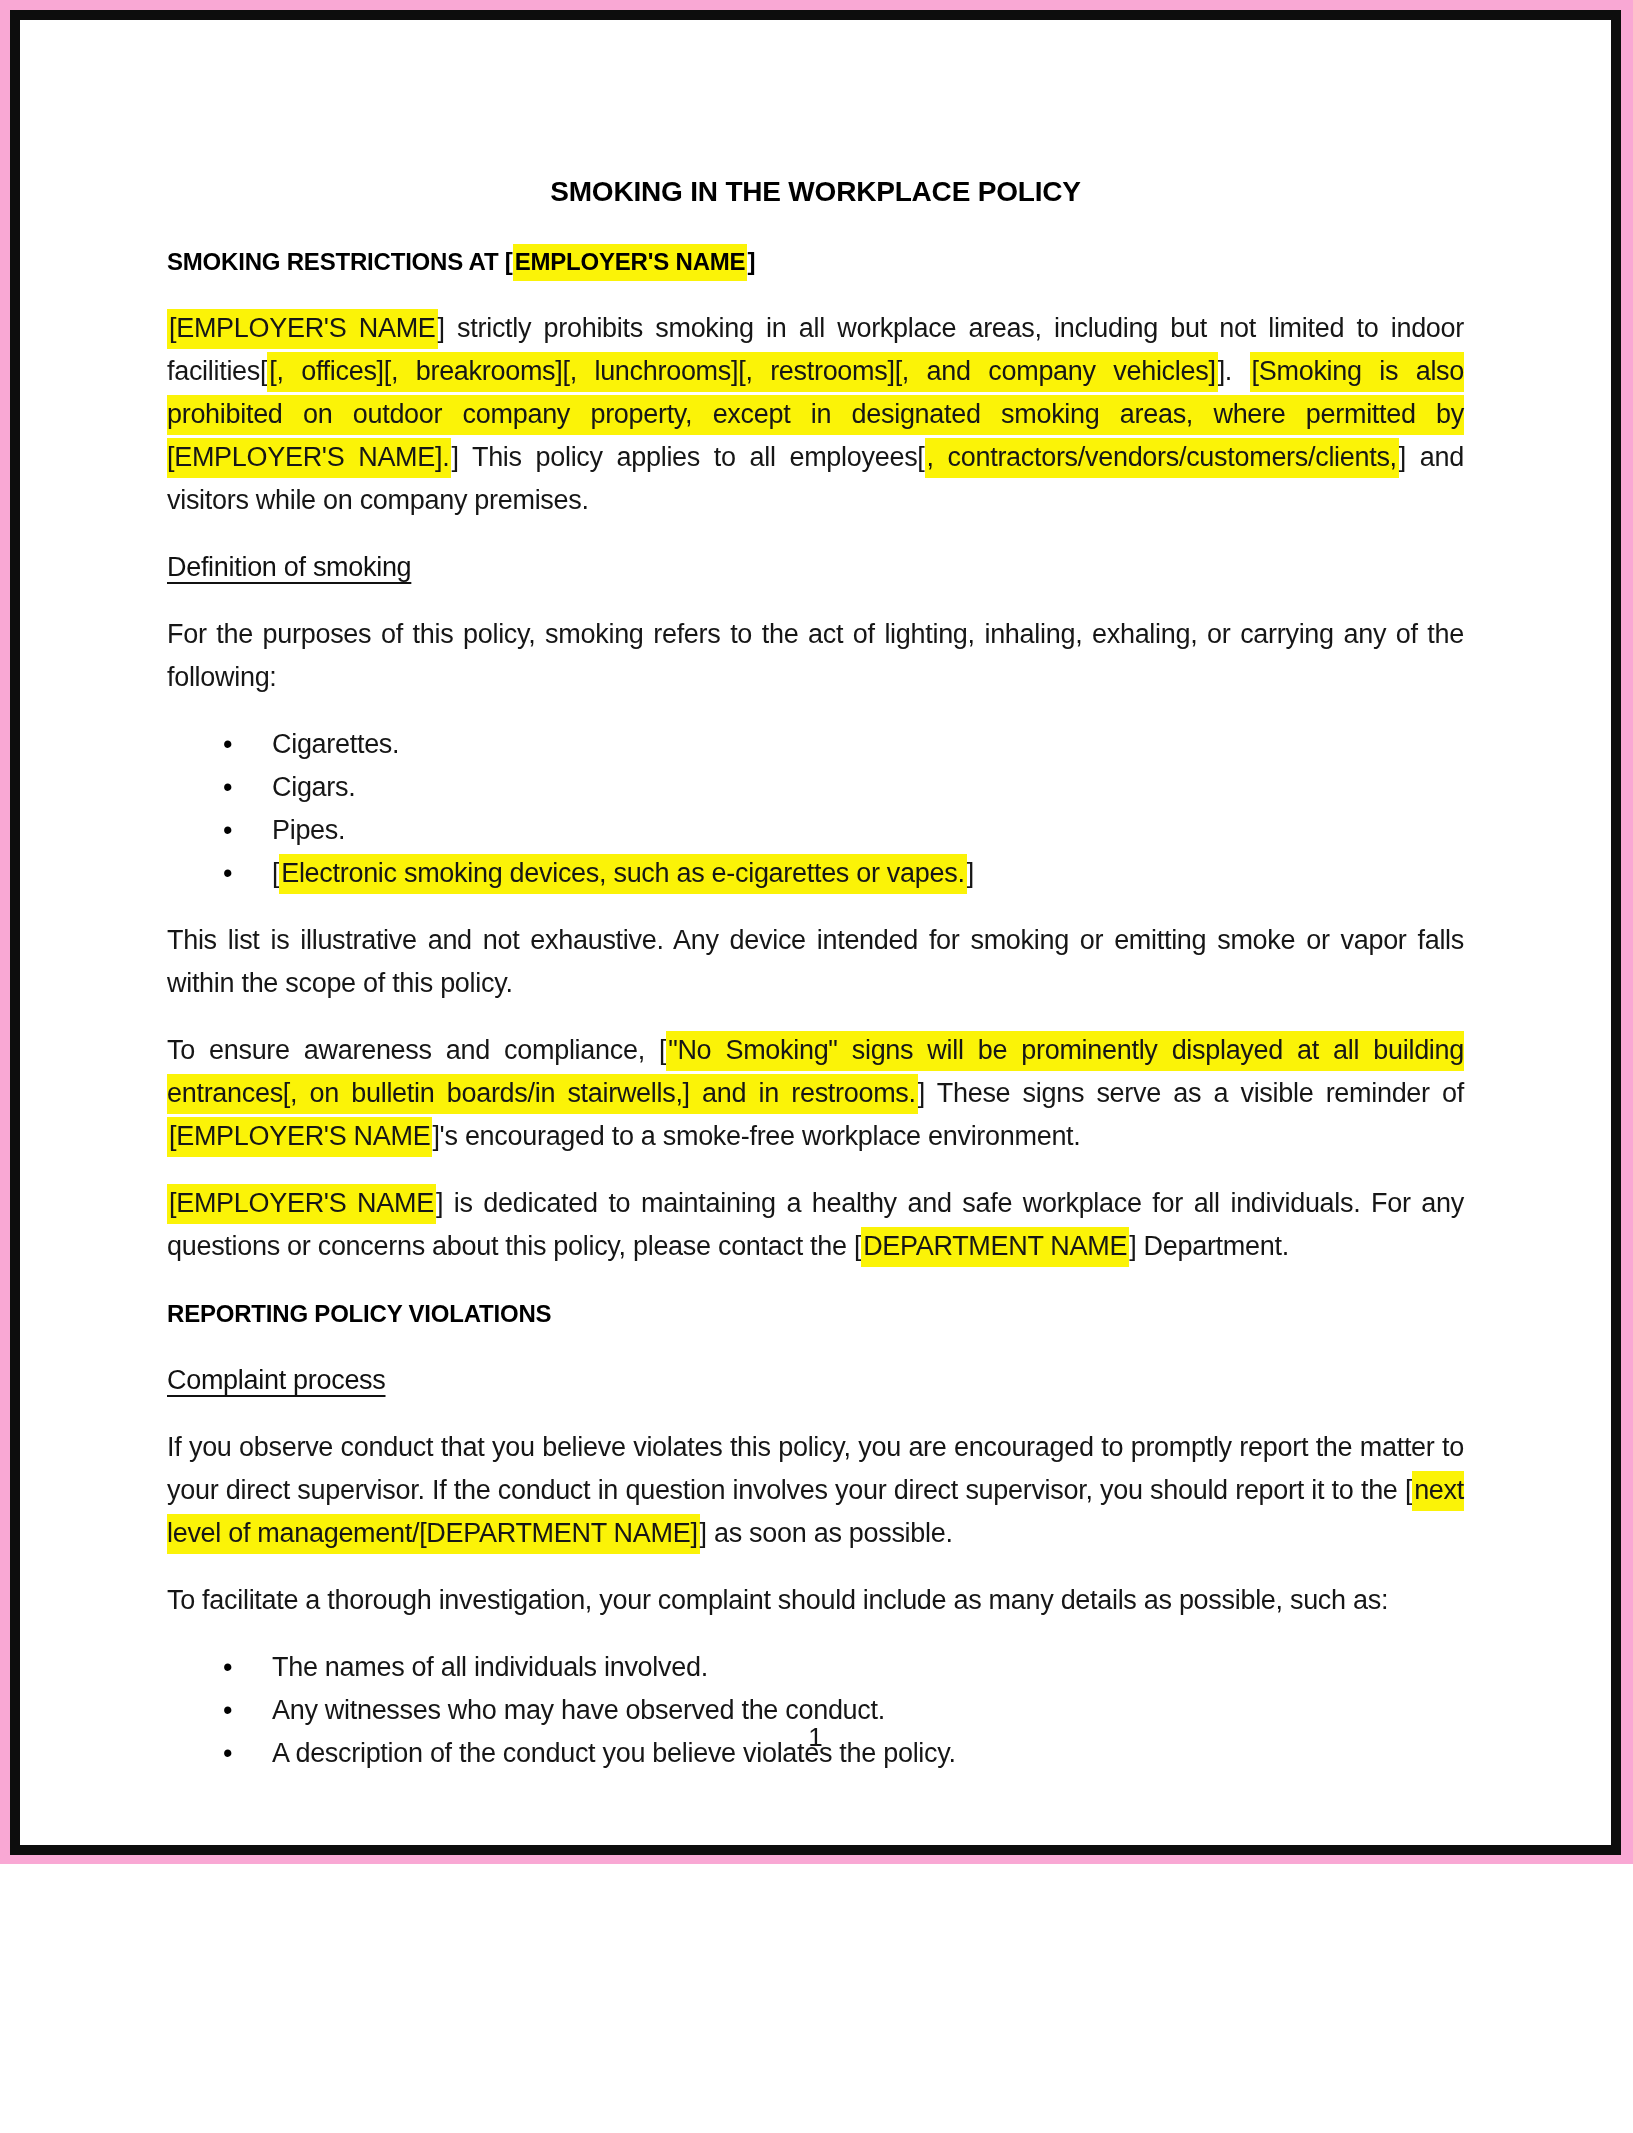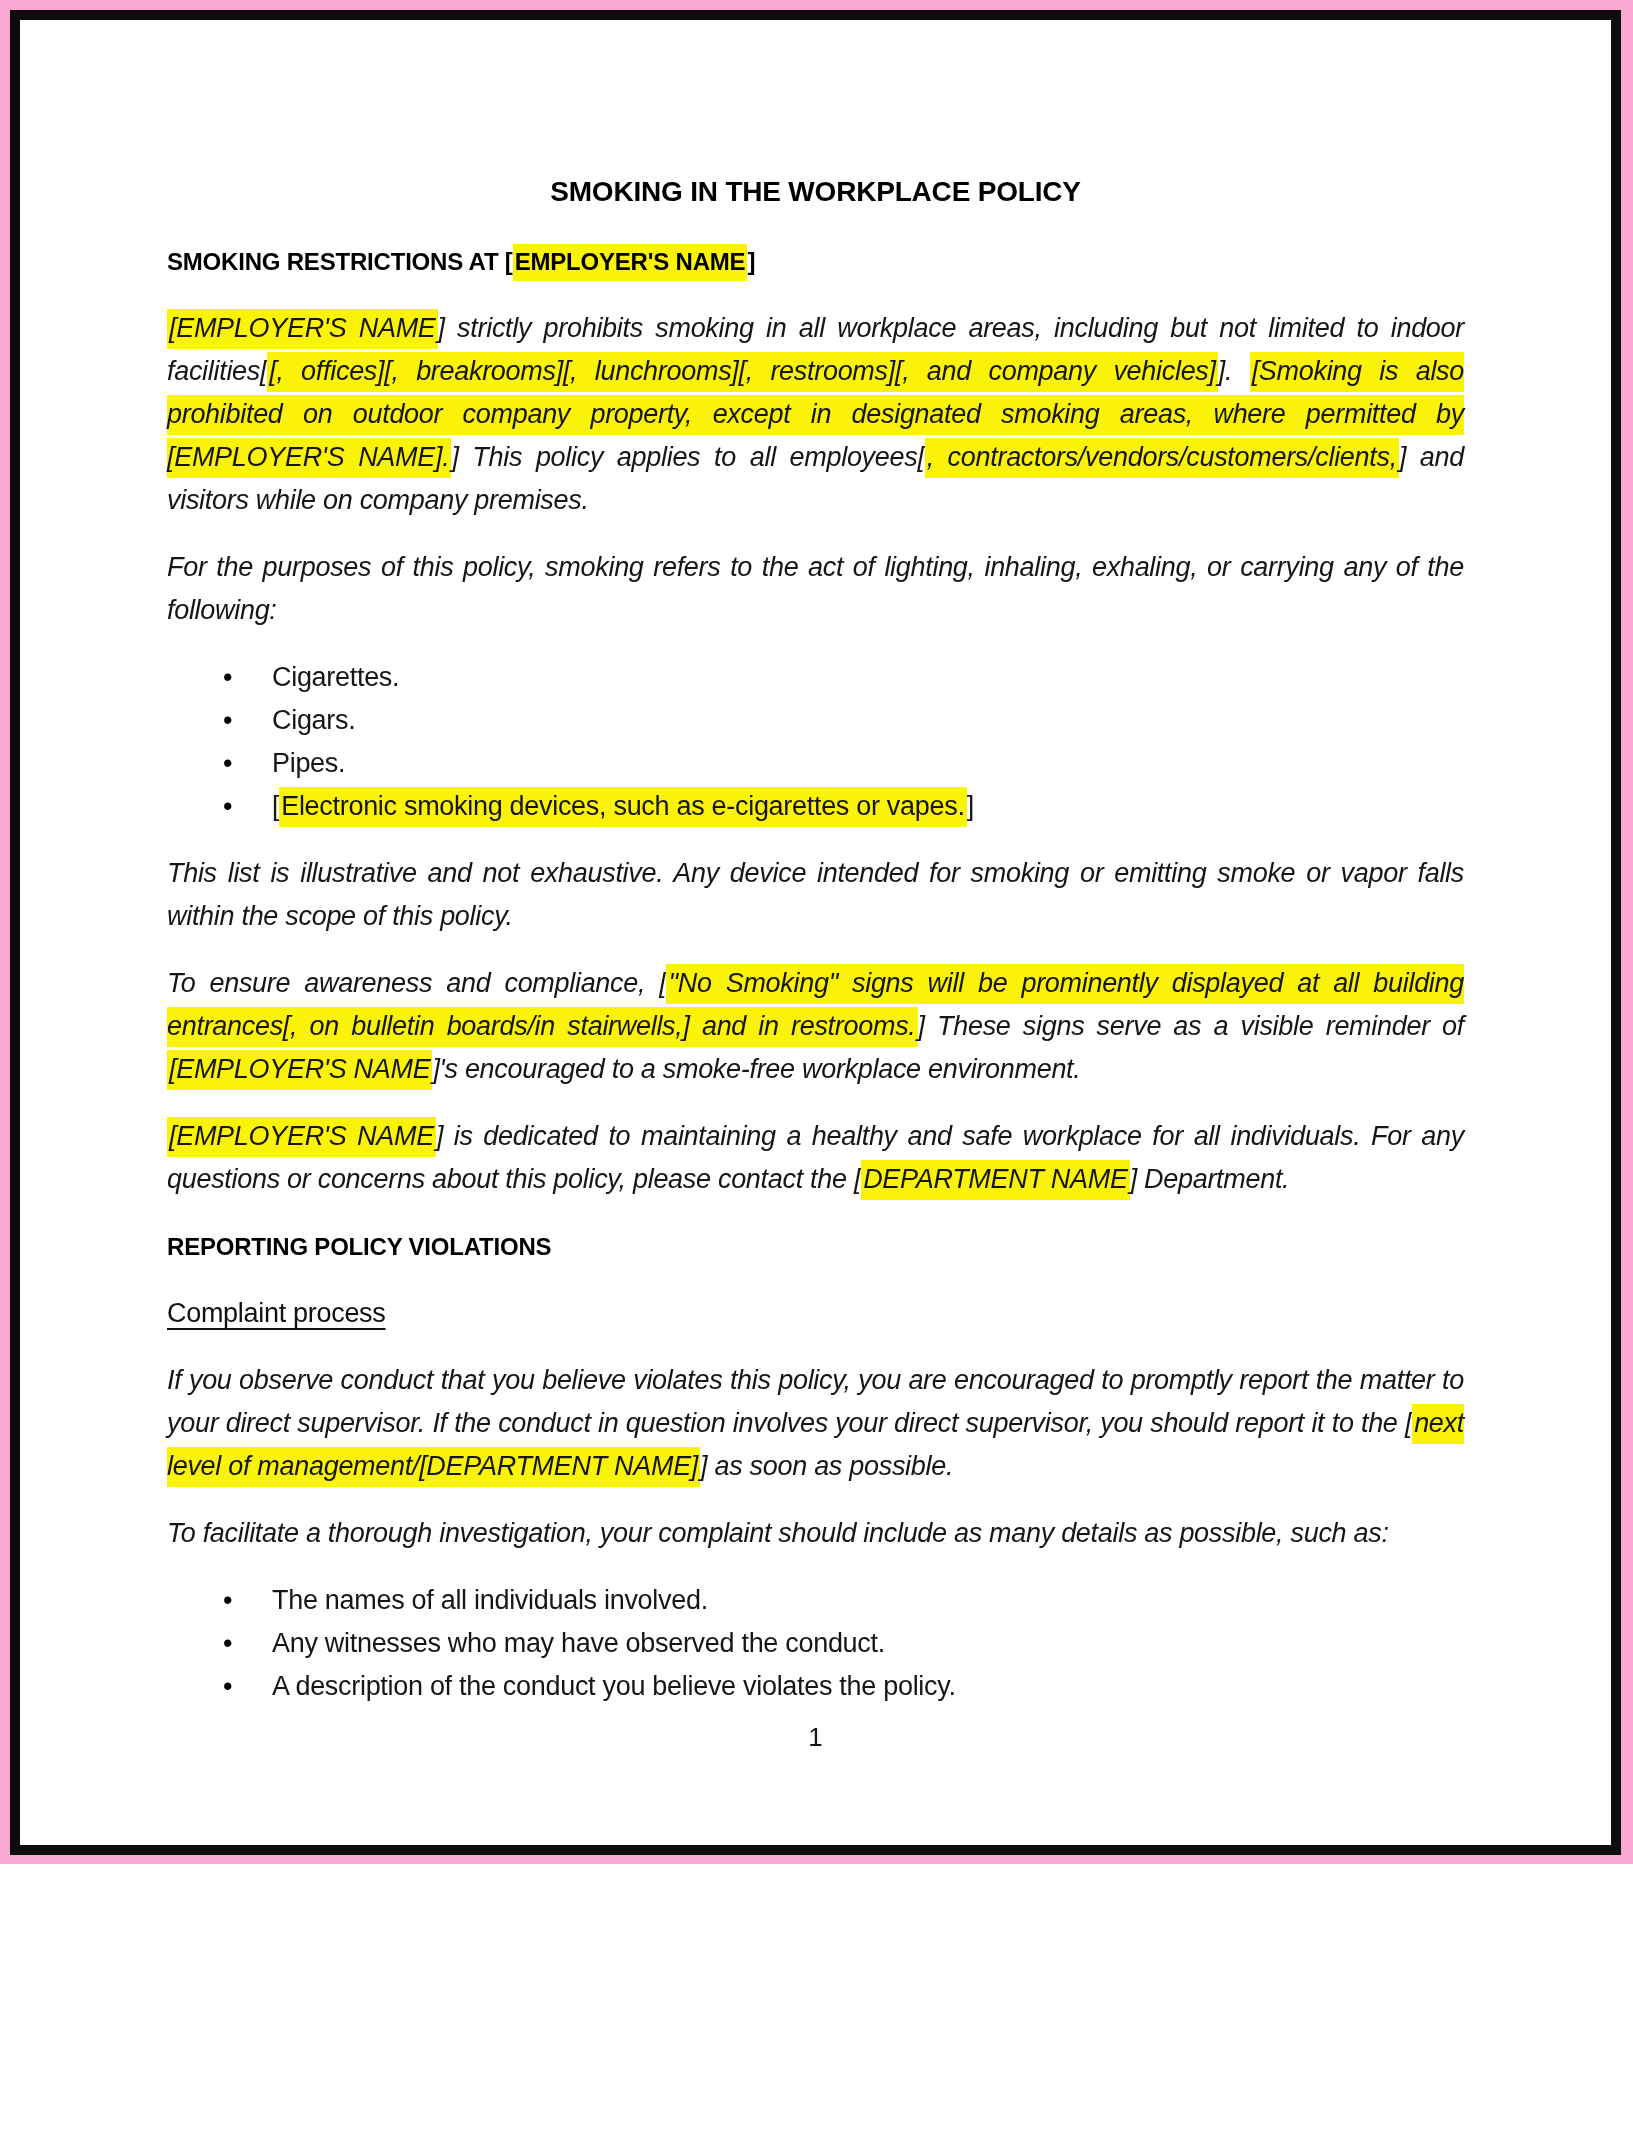--- a/index.html
+++ b/index.html
@@ -56,21 +56,20 @@
     font-weight: 400;
     color: #111111;
     line-height: 43px;
     text-decoration: underline;
     text-underline-offset: 6px;
     text-decoration-thickness: 2px;
   }
   .doc p {
     margin: 0 0 24px 0;
     text-align: justify;
-    font-style: italic;
   }
   .doc ul {
     list-style: none;
     margin: 0 0 24px 0;
     padding: 0;
   }
   .doc li {
     display: flex;
     line-height: 43px;
   }
@@ -104,20 +103,21 @@
   <div class="frame">
     <div class="doc">
 
       <h1>SMOKING IN THE WORKPLACE POLICY</h1>
 
       <h2><span>SMOKING RESTRICTIONS AT [</span><span class="hl">EMPLOYER'S NAME</span><span>]</span></h2>
 
       <p><span class="hl">[EMPLOYER'S NAME</span><span>] strictly prohibits smoking in all workplace areas, including but not limited to indoor facilities[</span><span class="hl">[, offices][, breakrooms][, lunchrooms][, restrooms][, and company vehicles]</span><span>]. </span><span class="hl">[Smoking is also prohibited on outdoor company property, except in designated smoking areas, where permitted by [EMPLOYER'S NAME].</span><span>] This policy applies to all employees[</span><span class="hl">, contractors/vendors/customers/clients,</span><span>] and visitors while on company premises.</span></p>
 
 
+      <h3>Definition of smoking</h3>
 
       <p>For the purposes of this policy, smoking refers to the act of lighting, inhaling, exhaling, or carrying any of the following:</p>
 
       <ul>
         <li>
           <span class="bullet">•</span>
           <span class="li-text"><span>Cigarettes.</span></span>
         </li>
         <li>
           <span class="bullet">•</span>

